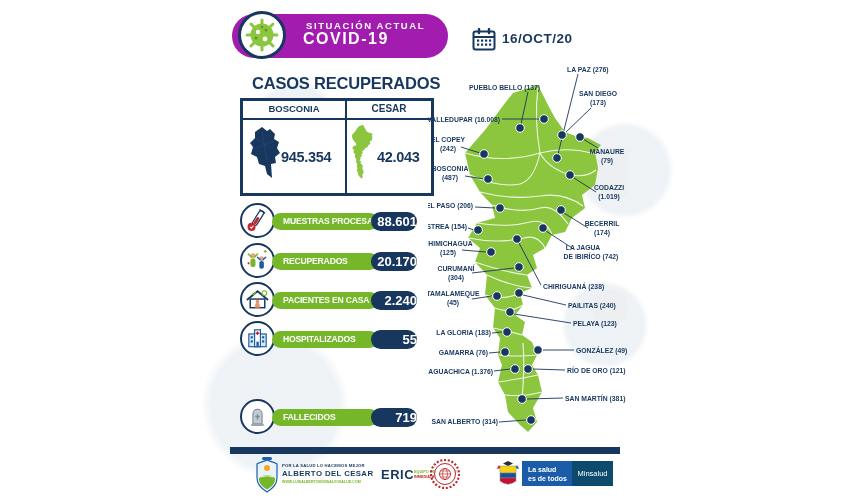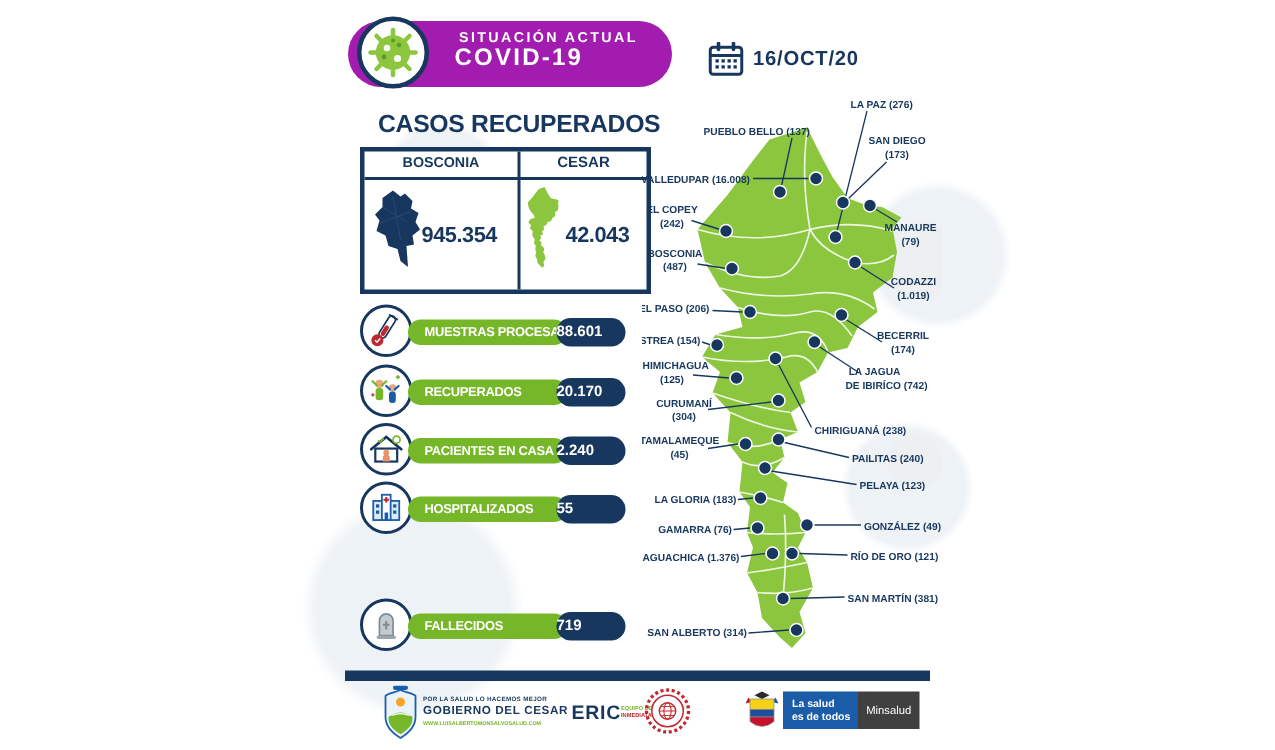--- a/index.html
+++ b/index.html
@@ -27,40 +27,40 @@
   .ct-h2{position:absolute;left:104px;top:2px;width:84px;text-align:center;color:#17375E;font-size:10px;font-weight:bold;}
   .ct-val{position:absolute;color:#17375E;font-size:14.5px;font-weight:bold;letter-spacing:-.3px;text-align:center;}
 
   
   .stat-row{position:absolute;left:240px;width:180px;height:37px;}
   .stat-icon{position:absolute;left:0;top:0;width:31px;height:31px;border:2.5px solid #17375E;border-radius:50%;background:#fff;}
   .stat-icon svg{position:absolute;left:0;top:0;}
   .stat-bar{position:absolute;left:32px;top:10px;width:106px;height:17px;background:#76B72A;border-radius:8.5px;}
   .stat-bar span{display:block;padding-left:11px;line-height:17px;color:#fff;font-size:8.6px;font-weight:bold;letter-spacing:-.2px;white-space:nowrap;}
   .stat-value{position:absolute;left:131px;top:9px;width:46px;height:19px;background:#17375E;border-radius:9.5px;
-              color:#fff;font-size:10px;font-weight:bold;text-align:left;line-height:19px;}
+              color:#fff;font-size:13px;font-weight:bold;text-align:right;line-height:19px;}
 
   
   .map-svg{position:absolute;left:428px;top:58px;}
   .map-label{font-family:"Liberation Sans",sans-serif;font-size:6.8px;font-weight:bold;fill:#17375E;}
   .map-line{stroke:#17375E;stroke-width:.9;}
   .map-border{stroke:#fff;stroke-width:1.1;fill:none;opacity:.85;}
 
   
   .footer-bar{position:absolute;left:230px;top:447px;width:390px;height:7px;background:#17375E;}
   .gob-line1{position:absolute;left:282px;top:463px;color:#17375E;font-size:4.2px;font-weight:bold;letter-spacing:.2px;}
   .gob-line2{position:absolute;left:282px;top:469px;color:#17375E;font-size:7.8px;font-weight:bold;letter-spacing:.4px;}
   .gob-line3{position:absolute;left:282px;top:480px;color:#76B72A;font-size:3.6px;font-weight:bold;}
   .eric-abbr{position:absolute;left:381px;top:467px;color:#17375E;font-size:13px;font-weight:bold;letter-spacing:.5px;}
   .eric-t1{position:absolute;left:414px;top:470px;color:#76B72A;font-size:3.8px;font-weight:bold;}
   .eric-t2{position:absolute;left:414px;top:475px;color:#C1272D;font-size:3.8px;font-weight:bold;}
   .salud-box{position:absolute;left:522px;top:461px;width:50px;height:25px;background:#1A5CA8;}
   .salud-box div{color:#fff;font-size:7px;font-weight:bold;line-height:9px;padding-left:6px;}
   .salud-box div:first-child{padding-top:4px;}
-  .minsalud-box{position:absolute;left:572px;top:461px;width:41px;height:25px;background:#404040;
+  .minsalud-box{position:absolute;left:572px;top:461px;width:41px;height:25px;background:#0c4a6e;
                 color:#fff;font-size:7.5px;text-align:center;line-height:25px;}
 </style>
 </head>
 <body>
 
 <div class="page">
 
   <div class="wm" style="left:250px;top:80px;width:90px;height:90px;"></div>
   <div class="wm" style="left:200px;top:330px;width:150px;height:150px;"></div>
   <div class="wm" style="left:560px;top:280px;width:90px;height:90px;"></div>
@@ -345,21 +345,21 @@
   <div class="footer-bar"></div>
 
   <svg class="abs" style="left:256px;top:457px;" width="22" height="36" viewBox="0 0 22 36">
     <rect x="6" y="0" width="10" height="3" rx="1.5" fill="#1B5FAB"></rect>
     <path d="M11,3 C15,5 19,5 21,7 V21 C21,28 16,32 11,35 C6,32 1,28 1,21 V7 C3,5 7,5 11,3 Z" fill="#EAF3FA" stroke="#1B5FAB" stroke-width="1.2"></path>
     <circle cx="11" cy="11" r="3" fill="#F5A623"></circle>
     <path d="M3,21 Q11,15 19,21 V22 C19,27 15,30 11,32.5 C7,30 3,27 3,22 Z" fill="#76B72A"></path>
     <path d="M5,20 Q11,17.5 17,20" stroke="#fff" stroke-width=".8" fill="none"></path>
   </svg>
   <div class="gob-line1">POR LA SALUD LO HACEMOS MEJOR</div>
-  <div class="gob-line2">GOBIERNO DEL CESAR</div>
+  <div class="gob-line2">ALBERTO DEL CESAR</div>
   <div class="gob-line3">WWW.LUISALBERTOMONSALVOSALUD.COM</div>
 
   <div class="eric-abbr">ERIC</div>
   <div class="eric-t1">EQUIPO DE REACCIÓN</div>
   <div class="eric-t2">INMEDIATA COVID-19</div>
   <svg class="abs" style="left:429px;top:458px;" width="32" height="32" viewBox="0 0 32 32">
     <circle cx="16" cy="16" r="14" fill="none" stroke="#C1272D" stroke-width="2.2" stroke-dasharray="2 1.8"></circle>
     <circle cx="16" cy="16" r="10.5" fill="#fff" stroke="#C1272D" stroke-width="1"></circle>
     <circle cx="16" cy="16" r="5.5" fill="none" stroke="#C1272D" stroke-width=".9"></circle>
     <ellipse cx="16" cy="16" rx="2.4" ry="5.5" fill="none" stroke="#C1272D" stroke-width=".7"></ellipse>

